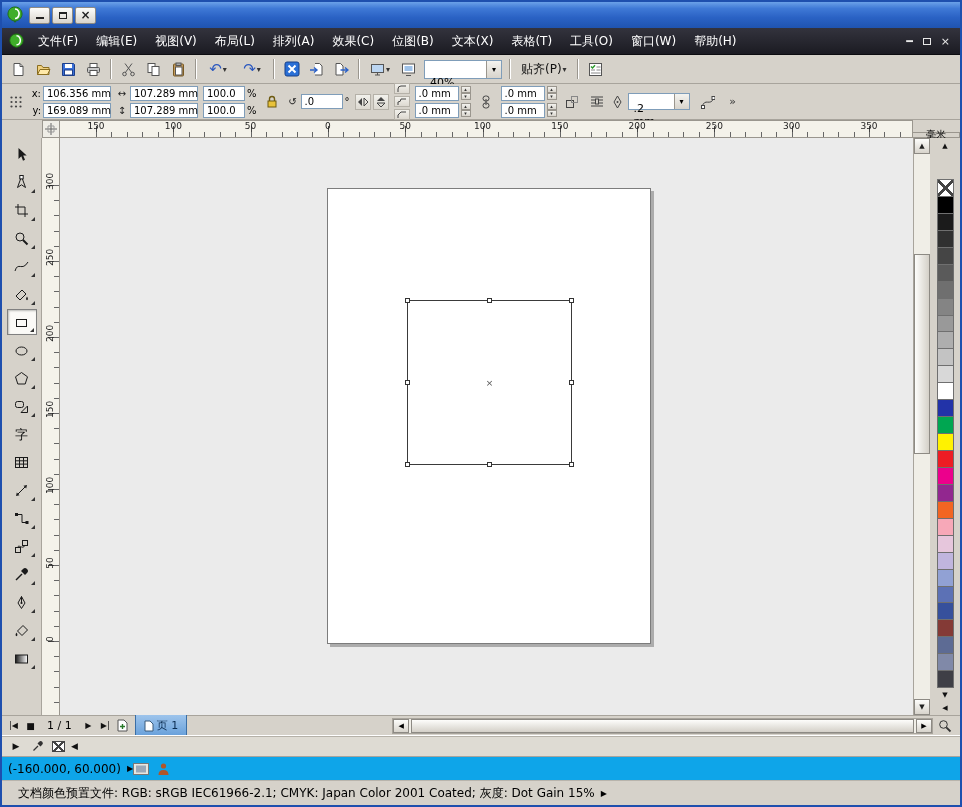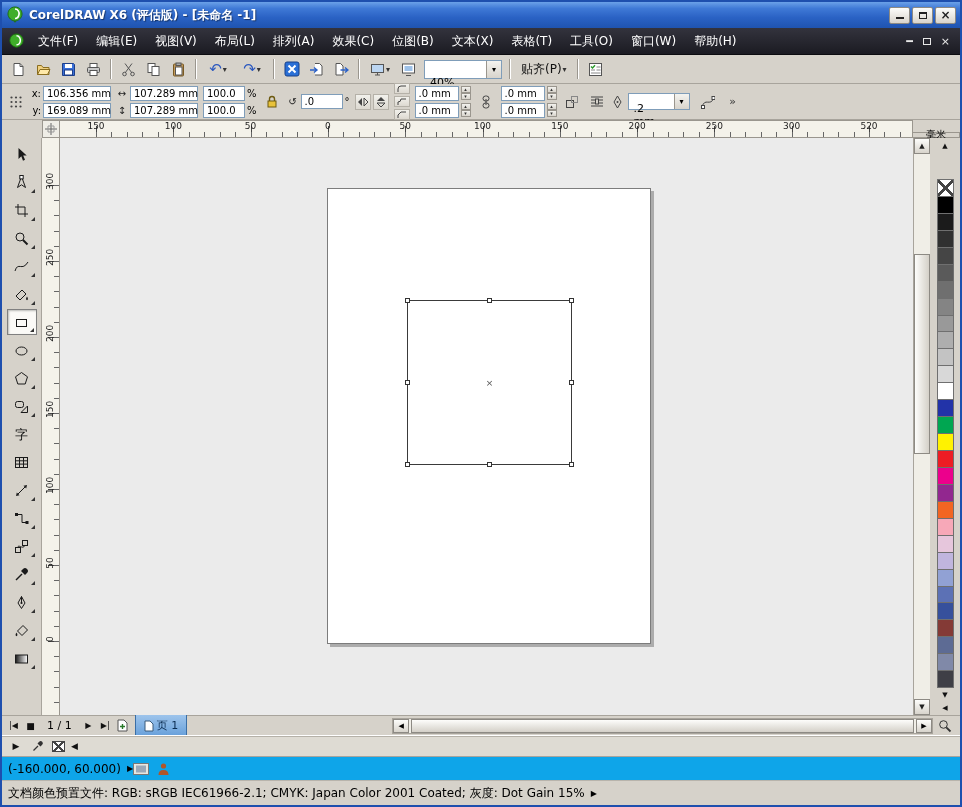--- a/index.html
+++ b/index.html
@@ -131,34 +131,33 @@
       linear-gradient(-45deg,transparent 44%,#444 44%,#444 56%,transparent 56%), #fff; }
   .hint-text { flex:1; text-align:center; font-style:italic; color:#5a5a5a; font-size:12px; }
   .dk-collapse { font-size:9px; color:#111; }
 
   
   .status1 { height:24px; flex:0 0 24px; background:#0ea5e9; border-top:1px solid #a8a49c; display:flex; align-items:center; padding:4px 6px; font-size:12px; }
   .coords { white-space:nowrap; }
   .flag { font-size:8px; margin-left:6px; }
   .obj-info { flex:1; text-align:center; padding-right:120px; }
   .s-icons { display:flex; align-items:center; gap:8px; }
-  .status2 { height:25px; flex:0 0 25px; background:#d6d2ca; border-top:1px solid #b8b4ac; display:flex; align-items:center; padding:0 6px; font-size:12px; color:#000; }
+  .status2 { height:25px; flex:0 0 25px; background:#d6d2ca; border-top:1px solid #b8b4ac; display:flex; align-items:center; padding:0 16px; font-size:12px; color:#000; }
 </style>
 </head>
 <body>
 
 <div class="window">
 
   <div class="titlebar">
     <svg class="app-icon" viewBox="0 0 18 18">
       <path d="M9 1 C14 1 16 5 16 8 C16 12 12 15 9 15 C6 15 2 12 2 8 C2 5 4 1 9 1 Z" fill="#3fae2a" stroke="#1f6e12"></path>
       <path d="M9 3 C12 3 13.5 6 13 8.5 C12.5 11 10.5 12.5 9 12.5" fill="none" stroke="#fff" stroke-width="1.6"></path>
       <path d="M8 15 l2 0 l-1 2 Z" fill="#1f6e12"></path>
     </svg>
-    <div class="title-text">CorelDRAW X6 (评估版) - [未命名 -1]</div>
     <div class="winbtns">
       <div class="winbtn">
           <span class="glyph-min"></span>
         </div>
       <div class="winbtn">
           <span class="glyph-restore"></span>
         </div>
       <div class="winbtn">
           <span class="glyph-close">×</span>
         </div>
@@ -474,21 +473,21 @@
         <span class="hnum" style="left: 36px;">150</span>
         <span class="hnum" style="left: 113.3px;">100</span>
         <span class="hnum" style="left: 190.6px;">50</span>
         <span class="hnum" style="left: 267.9px;">0</span>
         <span class="hnum" style="left: 345.2px;">50</span>
         <span class="hnum" style="left: 422.5px;">100</span>
         <span class="hnum" style="left: 499.8px;">150</span>
         <span class="hnum" style="left: 577.1px;">200</span>
         <span class="hnum" style="left: 654.4px;">250</span>
         <span class="hnum" style="left: 731.7px;">300</span>
-        <span class="hnum" style="left: 809px;">520</span>
+        <span class="hnum" style="left: 809px;">350</span>
       </div>
     <div class="ruler-unit">毫米</div>
   </div>
 
   <div class="main">
 
     <div class="toolbox">
       <div class="tool">
         <svg width="15" height="15" viewBox="0 0 15 15">
             <path d="M4.5 1 L4.5 12 L7.3 9.3 L9 13.7 L11 12.8 L9.2 8.6 L12.7 8.4 Z" fill="#1a1a1a"></path>

